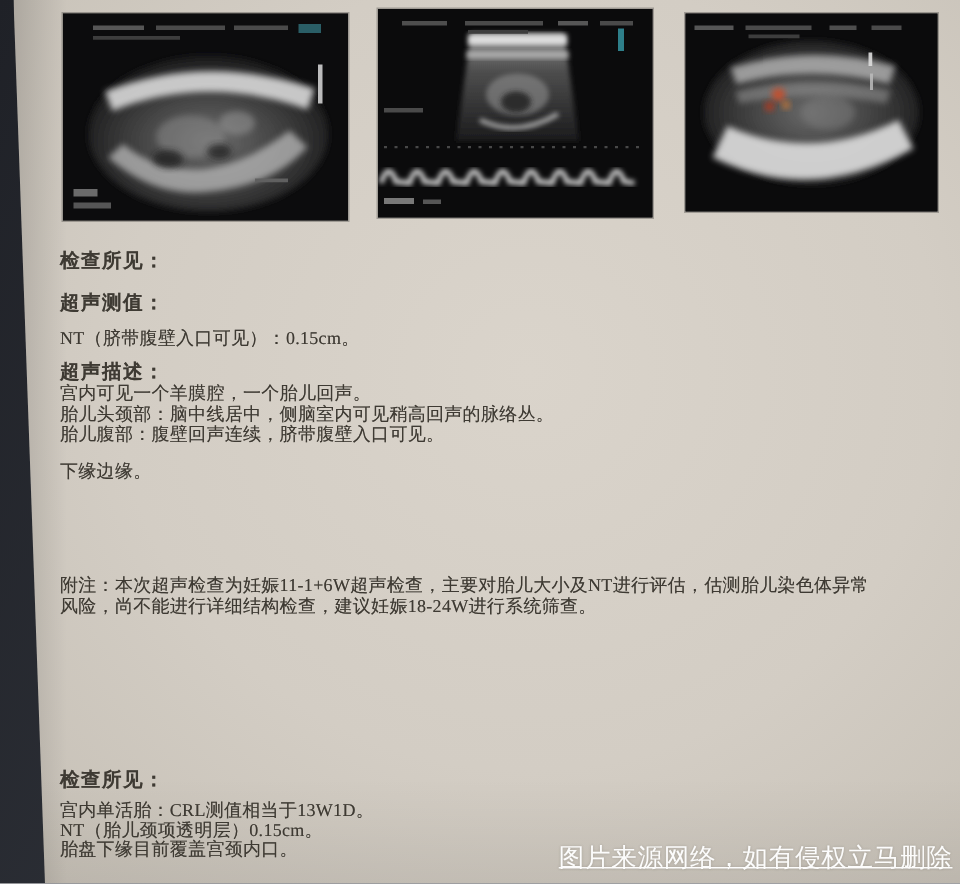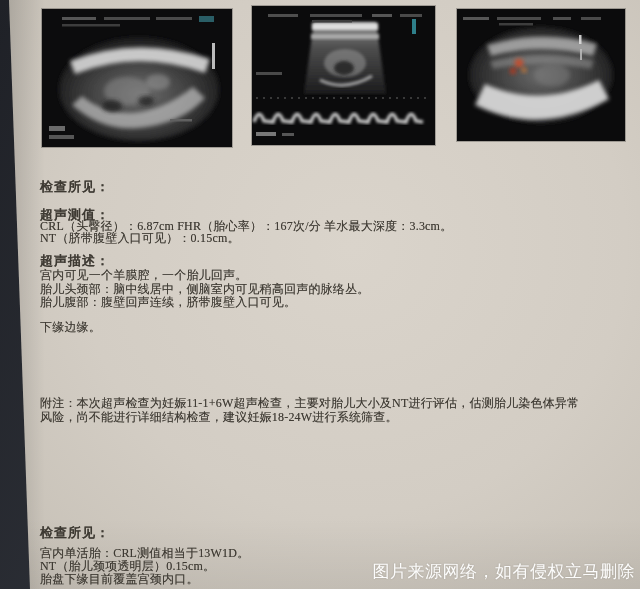--- a/index.html
+++ b/index.html
@@ -11,29 +11,30 @@
   .paper{
     position:absolute;left:0;top:0;width:640px;height:589px;
     clip-path:polygon(9px 0,100% 0,100% 100%,30px 100%);
     background:
       linear-gradient(90deg,rgba(0,0,0,.18) 0,rgba(0,0,0,0) 7%),
       linear-gradient(0deg,rgba(0,0,0,.06) 0,rgba(0,0,0,0) 12%),
       radial-gradient(ellipse at 55% 42%,#dad4cb 0%,#d3cdc4 55%,#c5bfb5 100%);
   }
   .us-img{position:absolute;background:#0b0b0c;box-shadow:0 0 0 1px rgba(0,0,0,.25);}
   .us-img svg{display:block;width:100%;height:100%;}
-  .report{position:absolute;left:0;top:14px;width:640px;height:423px;color:#3e3a33;}
+  .report{position:absolute;left:0;top:1px;width:640px;height:423px;color:#3e3a33;}
   .line{position:absolute;left:40px;font-size:12px;line-height:12px;white-space:nowrap;
         letter-spacing:.2px;text-shadow:0 0 .4px rgba(62,58,51,.55);}
   .hdr{font-weight:bold;font-size:13px;letter-spacing:1px;}
   .watermark{
     position:absolute;right:5px;bottom:7px;color:#ffffff;font-size:17px;line-height:20px;
     font-family:"Liberation Sans","DejaVu Sans",sans-serif;
     letter-spacing:.5px;opacity:.96;text-shadow:0 0 2px rgba(120,115,105,.45);
     white-space:nowrap;
+    text-decoration:underline;
   }
 </style>
 </head>
 <body>
 
 <div class="paper"></div>
 
 <div class="us-img" style="left:42px;top:9px;width:190px;height:138px;">
   <svg viewBox="0 0 190 138">
     <defs>
@@ -128,21 +129,20 @@
     <rect x="124" y="8" width="20" height="3" fill="#4a4a4a"></rect>
     <rect x="122" y="26" width="2.5" height="9" fill="#dddddd" opacity=".9"></rect>
     <rect x="123" y="40" width="2" height="11" fill="#bbbbbb" opacity=".85"></rect>
   </svg>
 </div>
 
 <div class="report">
   <div class="line hdr" style="top:167px;">检查所见：</div>
 
   <div class="line hdr" style="top:195px;">超声测值：</div>
-  <div class="line" style="top:206px;">CRL（头臀径）：6.87cm  FHR（胎心率）：167次/分 羊水最大深度：3.3cm。</div>
   <div class="line" style="top:218px;">NT（脐带腹壁入口可见）：0.15cm。</div>
 
   <div class="line hdr" style="top:241px;">超声描述：</div>
   <div class="line" style="top:255px;">宫内可见一个羊膜腔，一个胎儿回声。</div>
   <div class="line" style="top:269px;">胎儿头颈部：脑中线居中，侧脑室内可见稍高回声的脉络丛。</div>
   <div class="line" style="top:282px;">胎儿腹部：腹壁回声连续，脐带腹壁入口可见。</div>
   <div class="line" style="top:308px;font-family:Liberation Mono, monospace;">下缘边缘。</div>
 
   <div class="line" style="top:383px;">附注：本次超声检查为妊娠11-1+6W超声检查，主要对胎儿大小及NT进行评估，估测胎儿染色体异常</div>
   <div class="line" style="top:397px;">风险，尚不能进行详细结构检查，建议妊娠18-24W进行系统筛查。</div>

